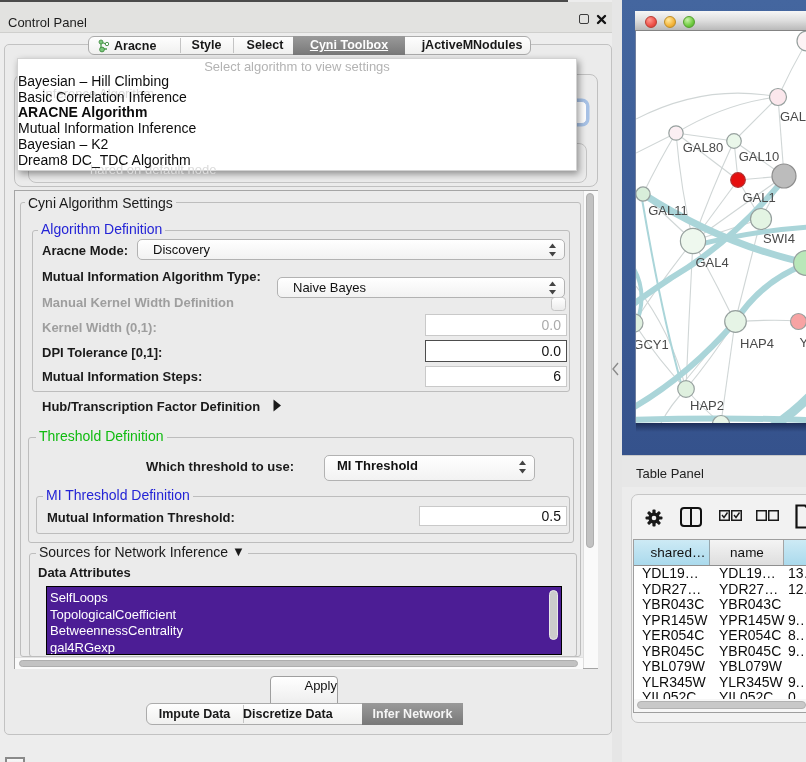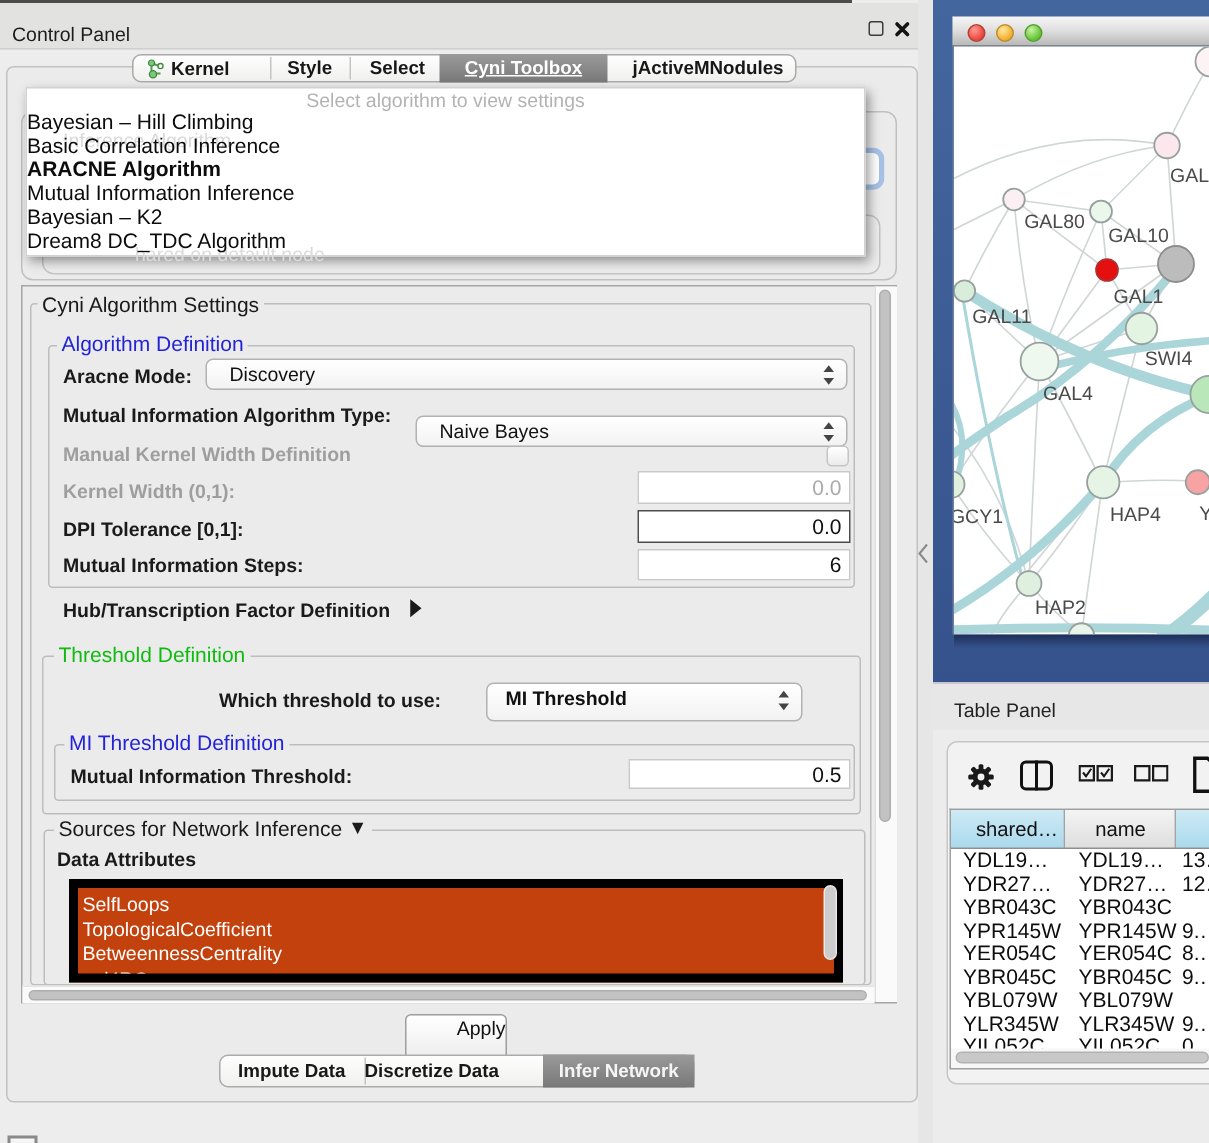--- a/index.html
+++ b/index.html
@@ -32,21 +32,21 @@
 <div class="abs" style="left:88px;top:36px;width:443px;height:19px;background:linear-gradient(#fefefe,#f0f0ef);border:1px solid #ababab;border-radius:6px;box-sizing:border-box;"></div>
 <div class="abs" style="left:180px;top:38px;width:1px;height:15px;background:#c4c4c4;"></div>
 <div class="abs" style="left:233px;top:38px;width:1px;height:15px;background:#c4c4c4;"></div>
 <div class="abs" style="left:293px;top:36px;width:112px;height:19px;background:linear-gradient(#9a9a9a,#787878);"></div>
 <svg class="abs" style="left:98px;top:39px;" width="13" height="14" viewBox="0 0 13 14">
   <path d="M3 3 L3 10 M3 10 L9 10 M3 3 L8 5" stroke="#4d9e4d" stroke-width="1.3" fill="none"></path>
   <circle cx="3" cy="3" r="2" fill="#7cc87c" stroke="#3d8a3d" stroke-width="0.8"></circle>
   <circle cx="9" cy="5" r="1.7" fill="#fff" stroke="#3d8a3d" stroke-width="0.9"></circle>
   <circle cx="4" cy="10.5" r="2.4" fill="#7cc87c" stroke="#3d8a3d" stroke-width="0.9"></circle>
 </svg>
-<div class="abs" style="left:114px;top:39px;font-size:12.5px;font-weight:bold;color:#181818;">Kernel</div>
+<div class="abs" style="left:114px;top:39px;font-size:12.5px;font-weight:bold;color:#181818;">Aracne</div>
 <div class="abs" style="left:180px;top:36px;width:53px;height:19px;line-height:19px;text-align:center;font-size:12.5px;font-weight:bold;color:#181818;">Style</div>
 <div class="abs" style="left:233px;top:36px;width:64px;height:19px;line-height:19px;text-align:center;font-size:12.5px;font-weight:bold;color:#181818;">Select</div>
 <div class="abs" style="left:293px;top:36px;width:112px;height:19px;line-height:19px;text-align:center;font-size:12.5px;font-weight:bold;color:#fdfdfd;text-decoration:underline;">Cyni Toolbox</div>
 <div class="abs" style="left:405px;top:36px;width:134px;height:19px;line-height:19px;text-align:center;font-size:12.5px;font-weight:bold;color:#181818;">jActiveMNodules</div>
 
 <div class="abs" style="left:14px;top:74px;width:584px;height:113px;border:1px solid #c0c0c0;border-radius:8px;box-sizing:border-box;"></div>
 <div class="abs" style="left:30px;top:101px;width:557px;height:23px;background:#fff;border:1px solid #a8c0e4;border-radius:5px;box-sizing:border-box;box-shadow:0 0 0 2.5px rgba(120,165,225,0.6);"></div>
 <div class="abs" style="left:28px;top:143px;width:559px;height:40px;border:1px solid #c4c4c4;border-radius:8px;box-sizing:border-box;"></div>
 
 <div class="abs" style="left:14px;top:190px;width:584px;height:479px;background:#ebebeb;border:1px solid #a5a5a5;box-sizing:border-box;"></div>
@@ -105,21 +105,21 @@
 </div>
 
 <div class="grp" style="left:36px;top:496px;width:534px;height:38px;"></div>
 <div class="gtitle" style="left:43px;top:487px;color:#2424d6;">MI Threshold Definition</div>
 <div class="lbl" style="left:47px;top:510px;">Mutual Information Threshold:</div>
 <div class="inp" style="left:419px;top:506px;width:148px;height:20px;line-height:18px;">0.5</div>
 
 <div class="grp" style="left:29px;top:553px;width:548px;height:104px;"></div>
 <div class="gtitle" style="left:36px;top:544px;color:#1a1a1a;font-weight:normal;">Sources for Network Inference <span style="font-size:13px;position:relative;top:-1px;">▼</span></div>
 <div class="lbl" style="left:38px;top:565px;">Data Attributes</div>
-<div class="abs" style="left:46px;top:586px;width:516px;height:69px;background:#c2410c;border:6px solid #000000;box-sizing:border-box;overflow:hidden;">
+<div class="abs" style="left:46px;top:586px;width:516px;height:69px;background:#4c1d95;border:1px solid #000000;box-sizing:border-box;overflow:hidden;">
   <div style="font-size:13px;color:#fff;line-height:16.5px;padding:3px 0 0 3px;">SelfLoops<br>TopologicalCoefficient<br>BetweennessCentrality<br>gal4RGexp</div>
 </div>
 <div class="abs" style="left:549px;top:590px;width:9px;height:50px;background:#cccccc;border:1px solid #e8e8e8;border-radius:5px;box-sizing:border-box;"></div>
 
 <div class="abs" style="left:583px;top:191px;width:14px;height:477px;background:#fafafa;border-left:1px solid #dedede;"></div>
 <div class="abs" style="left:585.5px;top:193px;width:8px;height:355px;background:#c2c2c2;border:1px solid #aeaeae;border-radius:5px;box-sizing:border-box;"></div>
 <div class="abs" style="left:15px;top:657px;width:568px;height:11px;background:#fafafa;border-top:1px solid #e2e2e2;"></div>
 <div class="abs" style="left:19px;top:659.5px;width:559px;height:7.5px;background:#c2c2c2;border:1px solid #aeaeae;border-radius:4px;box-sizing:border-box;"></div>
 
 <div class="abs" style="left:270px;top:676px;width:68px;height:31px;background:linear-gradient(#ffffff,#ececec);border:1px solid #9f9f9f;border-radius:4px;box-sizing:border-box;text-align:right;line-height:17px;font-size:13px;color:#111;">Apply</div>

